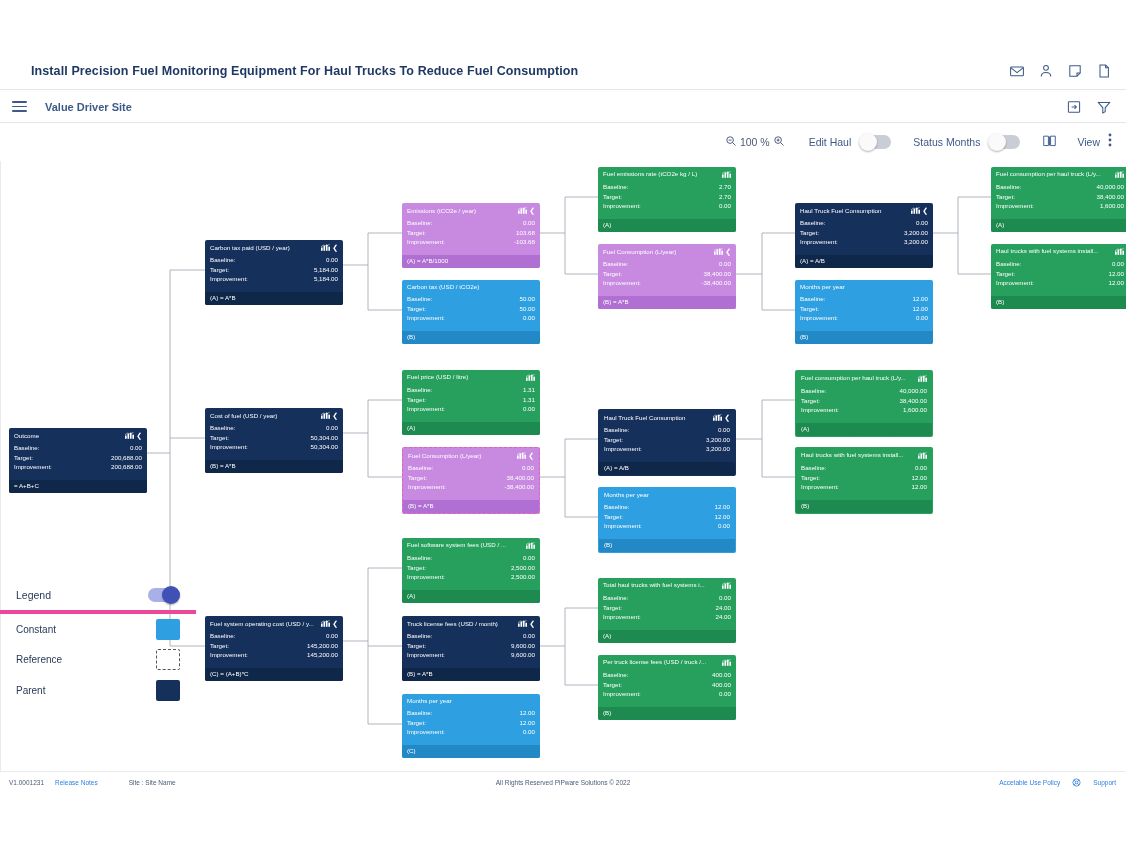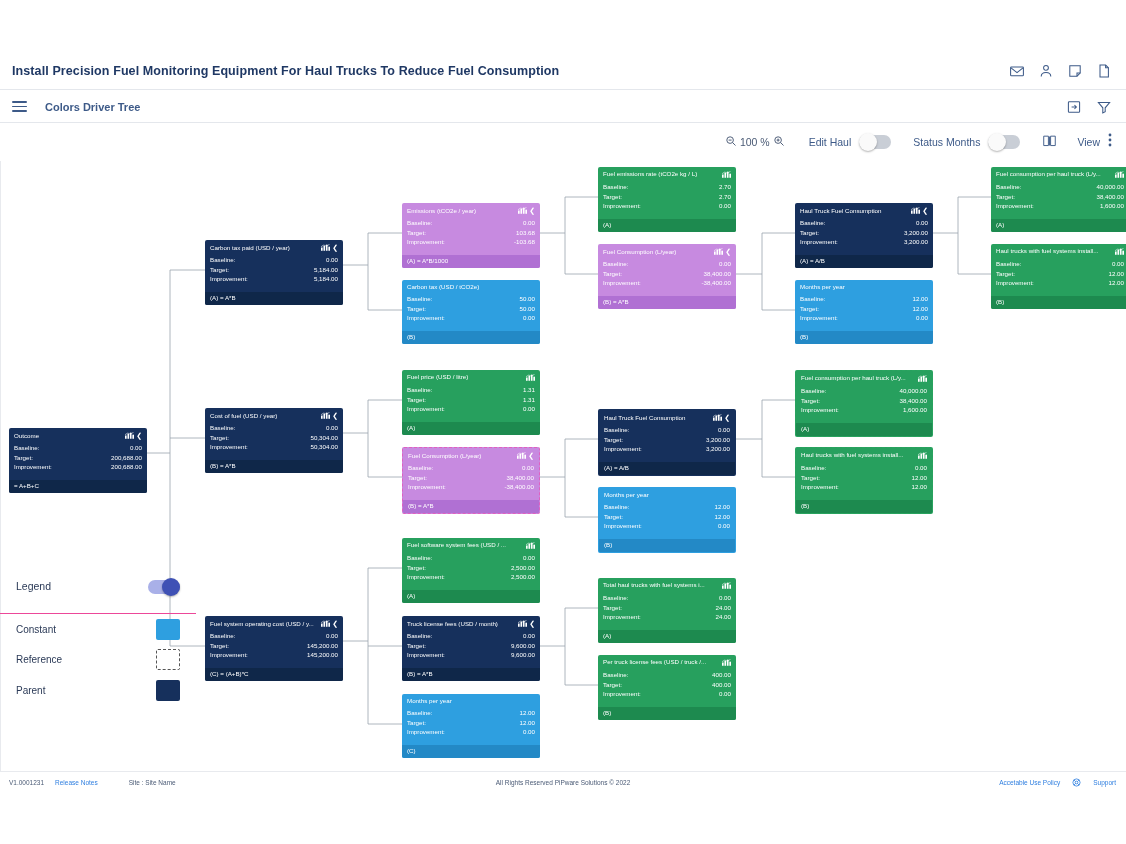--- a/index.html
+++ b/index.html
@@ -11,22 +11,23 @@
     position:relative;
   }
 
   
   .titlebar{
     position:absolute; left:0; top:52px; width:1126px; height:38px;
     border-bottom:1px solid #e4e7ec;
     display:flex; align-items:center;
   }
   .titlebar .title{
-    font-size:12.5px; font-weight:bold; color:#1f3864; margin-left:12px;
+    font-size:12.5px; font-weight:bold; color:#1f3864; margin-left:0;
     letter-spacing:0.1px;
+    padding-left:31px;
   }
   .titlebar .actions{ margin-left:auto; display:flex; gap:13px; margin-right:14px; }
   .ticon{ width:16px;height:16px; color:#3d5a88; display:block; }
 
   
   .subbar{
     position:absolute; left:0; top:91px; width:1126px; height:32px;
     border-bottom:1px solid #e4e7ec; display:flex; align-items:center;
     background:#fff;
   }
@@ -105,22 +106,22 @@
   .ref-pink   { border:1.4px dashed #e060c0; }
 
   .glyph{ width:9px;height:7px; display:block;}
   .chev{ font-size:7px; line-height:1; color:#fff; transform:scaleY(1.3);}
 
   
   .legend{
     position:absolute; left:0; top:580px; width:196px;
   }
   .legend-head{
-    display:flex; align-items:flex-start; height:34px; padding:0 16px;
-    border-bottom:1px solid #ec4899;
+    display:flex; align-items:center; height:34px; padding:0 16px;
+    border-bottom:4px solid #ec4899;
     gap:44px;
   }
   .legend-head .lg{ font-size:10.5px; color:#2b3a57;}
   .legend-head .switch{ margin-left:auto;}
   .legend-row{
     display:flex; align-items:center; height:30.5px; padding:0 16px;
   }
   .legend-row .lg{ font-size:10px; color:#2b3a57;}
   .swatch{ margin-left:auto; width:24px;height:21px; border-radius:2px;}
   .sw-green{ background:#2aa45f;}
@@ -172,21 +173,21 @@
     </span>
   </div>
 </div>
 
 <div class="subbar">
   <div class="hamburger">
       <i></i>
       <i></i>
       <i></i>
     </div>
-  <div class="vdt">Colors Driver Tree</div>
+  <div class="vdt">Value Driver Site</div>
   <div class="right">
     <span>
       <svg class="ticon" viewBox="0 0 20 20" fill="none" stroke="#3d5a88" stroke-width="1.3">
           <rect x="3" y="3.5" width="14" height="13" rx="1"></rect>
           <path d="M7 10h6M10.5 7.5L13 10l-2.5 2.5"></path>
         </svg>
     </span>
     <span>
       <svg class="ticon" viewBox="0 0 20 20" fill="none" stroke="#3d5a88" stroke-width="1.3">
           <path d="M3 4.5h14l-5.5 6.5v5l-3 1.5v-6.5z"></path>

